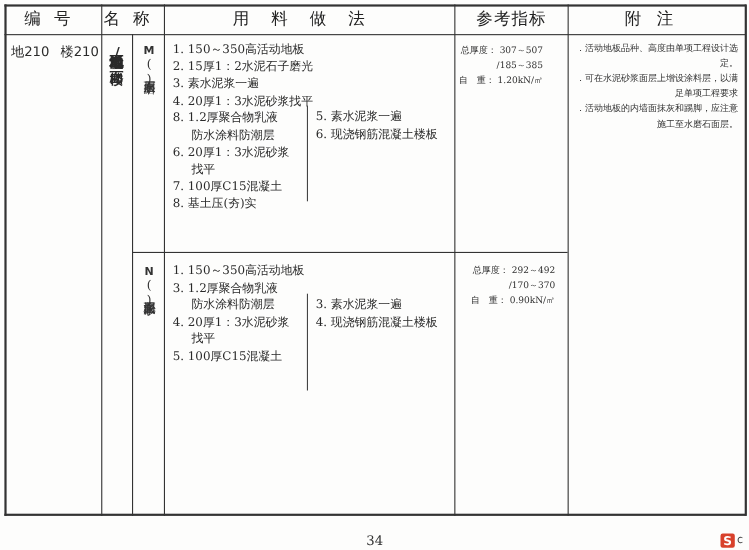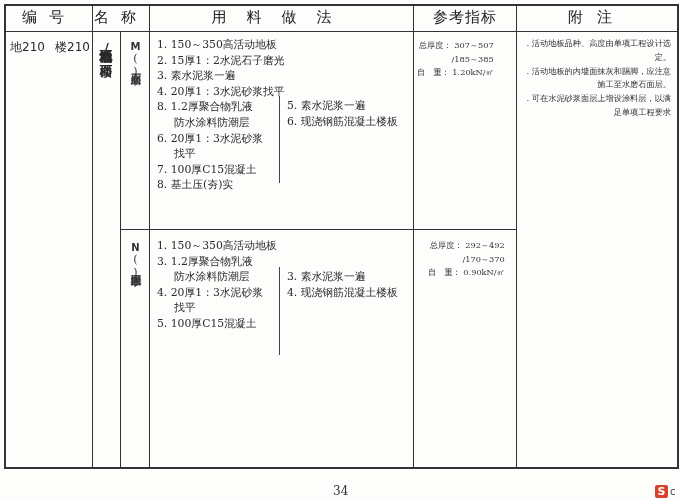--- a/index.html
+++ b/index.html
@@ -111,19 +111,19 @@
 </div>
 
 <div class="ref" style="left:428px;top:239px;">
   <div><span>总厚度：</span> <span>292～492</span></div>
   <div style="padding-left:34px;">/170～370</div>
   <div><span>自　重：</span> <span>0.90kN/㎡</span></div>
 </div>
 
 <div class="notes" style="left:521px;top:37px;">
   <div class="n">．活动地板品种、高度由单项工程设计选定。</div>
+  <div class="n">．可在水泥砂浆面层上增设涂料层，以满足单项工程要求</div>
   <div class="n">．活动地板的内墙面抹灰和踢脚，应注意施工至水磨石面层。</div>
-  <div class="n">．可在水泥砂浆面层上增设涂料层，以满足单项工程要求</div>
 </div>
 
 <div class="pageno" style="left:333px;top:484px;">34</div>
 <div class="logo">S</div>
 <div class="logo2">c</div>
 
 </body></html>

